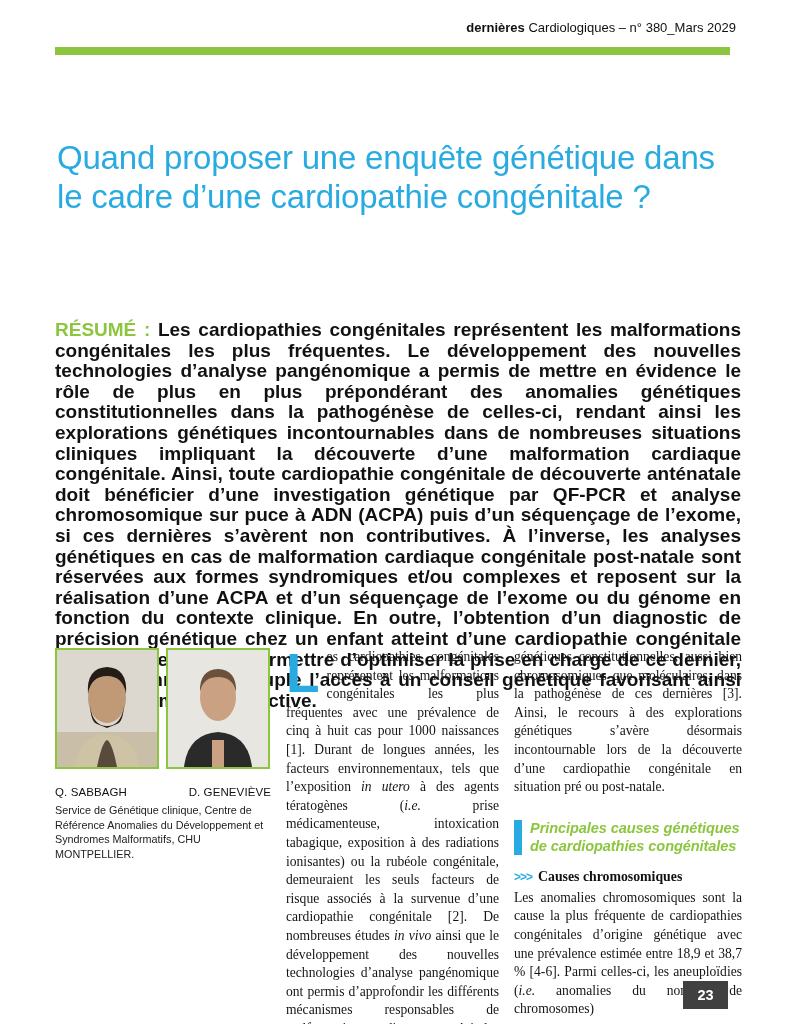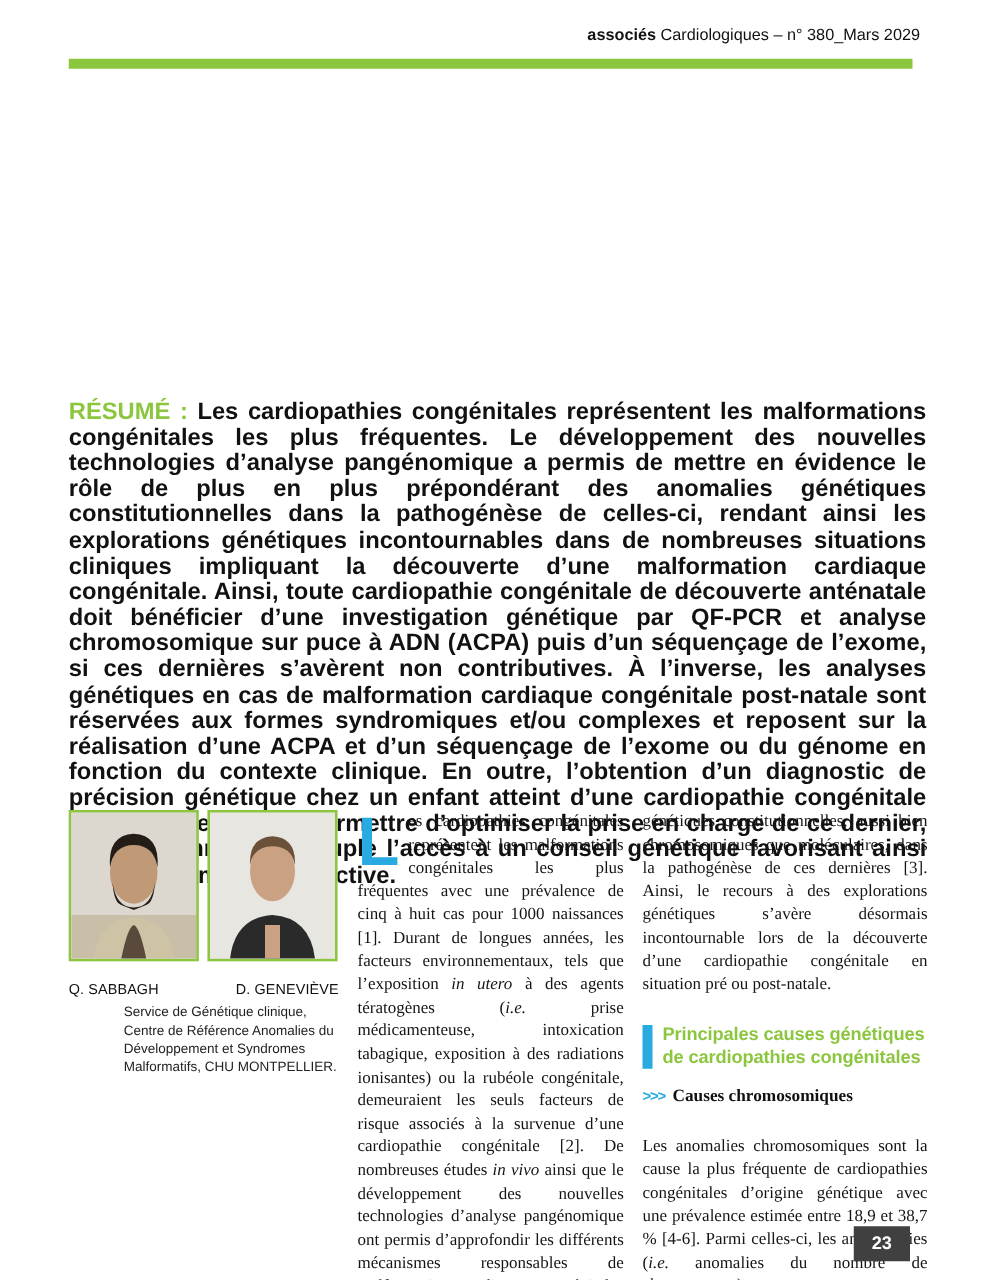--- a/index.html
+++ b/index.html
@@ -104,21 +104,20 @@
     margin-top: 17px;
     font-size: 11.5px;
     font-weight: normal;
     letter-spacing: 0.1px;
   }
   .affil {
     margin-top: 5px;
     font-size: 10.8px;
     line-height: 14.5px;
     color: #222;
-    margin-left: 44px;
   }
   .bodytext {
     font-family: "Liberation Serif", "DejaVu Serif", serif;
     font-size: 13.6px;
     line-height: 18.6px;
     text-align: justify;
     color: #141414;
   }
   .dropcap {
     float: left;
@@ -126,41 +125,42 @@
     font-size: 55px;
     line-height: 46px;
     font-weight: bold;
     color: #29ABE2;
     margin: 2px 7px 0 0;
   }
   .green-heading {
     display: flex;
     align-items: flex-end;
     margin: 22px 0 14px 0;
+    font-style: italic;
   }
   .green-heading .blue-tick2 {
     display: inline-block;
     flex: none;
     width: 8px;
     height: 35px;
     background: #29ABE2;
     margin-right: 8px;
   }
   .green-heading h3 {
     font-size: 14.6px;
     line-height: 18px;
     font-weight: bold;
     color: #8CC63F;
     letter-spacing: -0.1px;
   }
   .sub-heading {
     font-family: "Liberation Serif", "DejaVu Serif", serif;
     font-size: 13.8px;
     font-weight: bold;
-    margin-bottom: 23px;
+    margin-bottom: 4px;
     color: #111;
   }
   .sub-heading .chevrons {
     color: #29ABE2;
     font-family: "Liberation Sans", sans-serif;
     font-size: 12px;
     letter-spacing: -1px;
     margin-right: 6px;
   }
   
@@ -178,26 +178,27 @@
     align-items: center;
     justify-content: center;
   }
 </style>
 </head>
 <body>
 
 <div class="page">
 
   <div class="header">
-    <span class="brand">associés</span><span> Cardiologiques – n° 380_Mars 2029</span>
+    <span class="brand">dernières</span><span> Cardiologiques – n° 380_Mars 2029</span>
   </div>
 
   <div class="top-rule"></div>
 
 
+  <h1 class="title">Quand proposer une enquête génétique dans le cadre d’une cardiopathie congénitale ?</h1>
 
   <p class="abstract"><span class="abstract-label">RÉSUMÉ : </span><span>Les cardiopathies congénitales représentent les malformations congénitales les plus fréquentes. Le développement des nouvelles technologies d’analyse pangénomique a permis de mettre en évidence le rôle de plus en plus prépondérant des anomalies génétiques constitutionnelles dans la pathogénèse de celles-ci, rendant ainsi les explorations génétiques incontournables dans de nombreuses situations cliniques impliquant la découverte d’une malformation cardiaque congénitale. Ainsi, toute cardiopathie congénitale de découverte anténatale doit bénéficier d’une investigation génétique par QF-PCR et analyse chromosomique sur puce à ADN (ACPA) puis d’un séquençage de l’exome, si ces dernières s’avèrent non contributives. À l’inverse, les analyses génétiques en cas de malformation cardiaque congénitale post-natale sont réservées aux formes syndromiques et/ou complexes et reposent sur la réalisation d’une ACPA et d’un séquençage de l’exome ou du génome en fonction du contexte clinique. En outre, l’obtention d’un diagnostic de précision génétique chez un enfant atteint d’une cardiopathie congénitale peut, non seulement permettre d’optimiser la prise en charge de ce dernier, tout en donnant au couple l’accès à un conseil génétique favorisant ainsi leur autonomie reproductive.</span></p>
 
   <div class="columns">
 
     <div class="col-authors">
       <div class="photos">
         <div class="photo">
           <svg width="100" height="117" viewBox="0 0 100 117" xmlns="http://www.w3.org/2000/svg">
             <rect width="100" height="117" fill="#dcd8d0"></rect>

